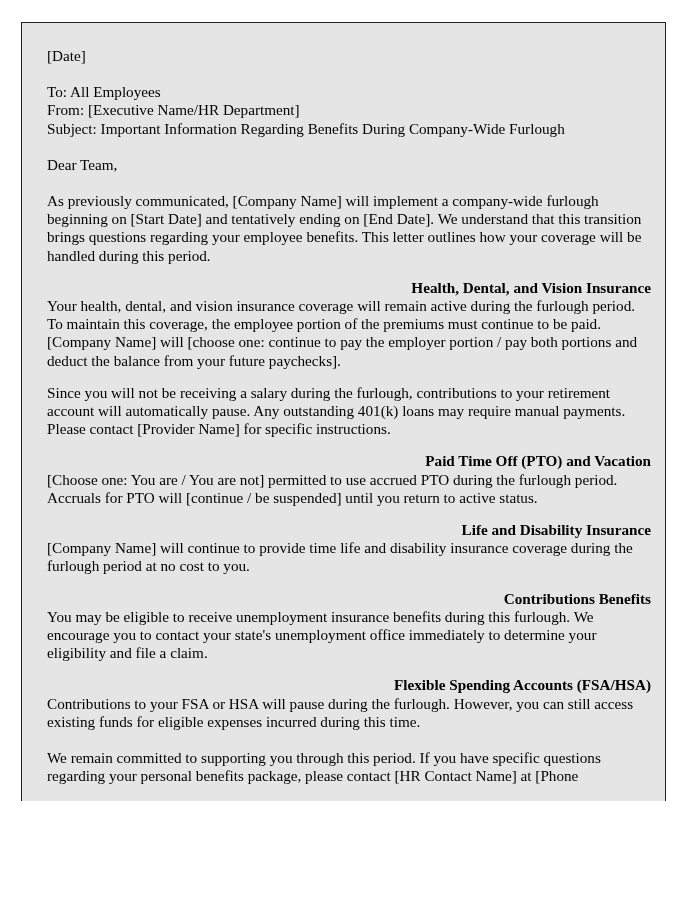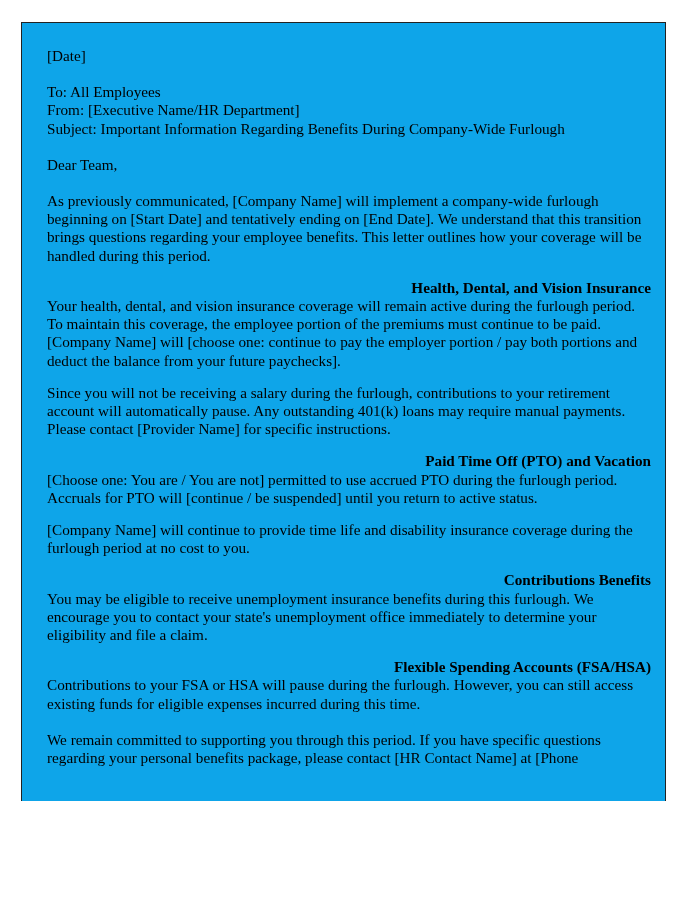--- a/index.html
+++ b/index.html
@@ -15,21 +15,21 @@
     color: #000000;
     overflow: hidden;
   }
 
   .page-sheet {
     position: absolute;
     left: 21px;
     top: 22px;
     width: 645px;
     height: 779px;
-    background: #0ea5e9;
+    background: #e5e5e5;
     border-left: 1px solid #222222;
     border-top: 1px solid #222222;
     border-right: 1px solid #222222;
     border-bottom: none;
     overflow: hidden;
   }
 
   .page-body {
     position: absolute;
     left: 25px;
@@ -101,20 +101,21 @@
     <div class="section-gap"></div>
 
     <div>
       <div class="doc-heading">Paid Time Off (PTO) and Vacation</div>
       <div class="doc-para">[Choose one: You are / You are not] permitted to use accrued PTO during the furlough period. Accruals for PTO will [continue / be suspended] until you return to active status.</div>
     </div>
 
     <div class="section-gap"></div>
 
     <div>
+      <div class="doc-heading">Life and Disability Insurance</div>
       <div class="doc-para">[Company Name] will continue to provide time life and disability insurance coverage during the furlough period at no cost to you.</div>
     </div>
 
     <div class="section-gap"></div>
 
     <div>
       <div class="doc-heading">Contributions Benefits</div>
       <div class="doc-para">You may be eligible to receive unemployment insurance benefits during this furlough. We encourage you to contact your state's unemployment office immediately to determine your eligibility and file a claim.</div>
     </div>
 

